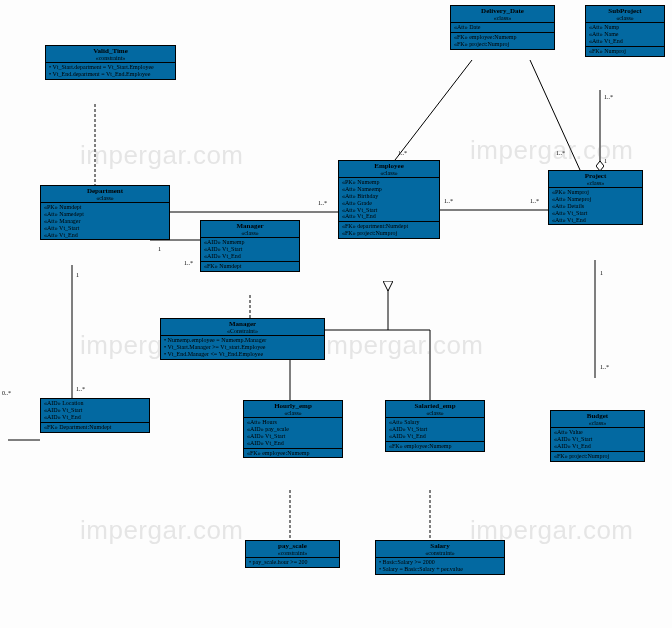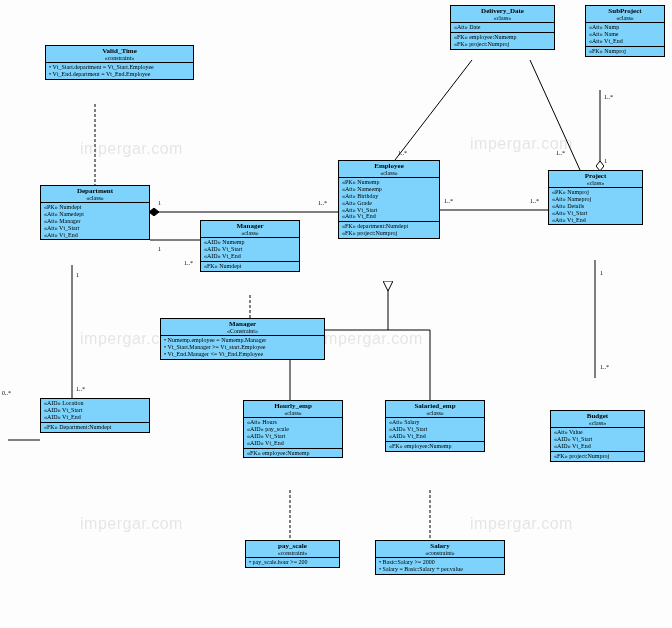--- a/index.html
+++ b/index.html
@@ -1,24 +1,24 @@
 <!DOCTYPE html>
 <html><head>
 <meta charset="utf-8">
 <style>
 * { box-sizing: border-box; margin: 0; padding: 0; }
 body { width: 672px; height: 628px; background: #fdfdfd; font-family: "Times New Roman", serif; font-size: 7px; color: #000; position: relative; overflow: hidden; }
-.uml-box { position: absolute; border: 1px solid #000; background: #7dd3fc; }
+.uml-box { position: absolute; border: 1px solid #000; background: #0369a1; }
 .uml-box .title-stereo { text-align: center; border-bottom: 1px solid #000; padding: 1px 3px; }
 .uml-box .title-stereo .name { font-weight: bold; display: block; }
 .uml-box .title-stereo .sub { font-size: 6px; display: block; }
 .uml-box .section { border-bottom: 1px solid #000; padding: 1px 3px; }
 .uml-box .section:last-child { border-bottom: none; }
 .uml-box .row { white-space: nowrap; line-height: 1.15; font-size: 6px; overflow: hidden; }
-.wm { position: absolute; font-size: 16px; color: rgba(120,120,120,0.18); font-family: Arial, sans-serif; letter-spacing: 0.5px; pointer-events:none; }
+.wm { position: absolute; font-size: 26px; color: rgba(120,120,120,0.18); font-family: Arial, sans-serif; letter-spacing: 0.5px; pointer-events:none; }
 svg.connectors { position: absolute; top:0; left:0; width:672px; height:628px; pointer-events:none; }
 .rel-label { position:absolute; font-size:6px; color:#000; background:transparent; }
 </style>
 </head>
 <body>
 
 <svg class="connectors">
   <defs>
     <marker id="openTri" markerWidth="10" markerHeight="10" refX="9" refY="5" orient="auto">
       <path d="M0,0 L10,5 L0,10 Z" fill="#fff" stroke="#000"></path>
@@ -79,21 +79,21 @@
 <div class="rel-label" style="left:398px; top:150px;">1..*</div>
 <div class="rel-label" style="left:556px; top:150px;">1..*</div>
 
 <div class="wm" style="left:80px; top:140px;">impergar.com</div>
 <div class="wm" style="left:470px; top:135px;">impergar.com</div>
 <div class="wm" style="left:80px; top:330px;">impergar.com</div>
 <div class="wm" style="left:320px; top:330px;">impergar.com</div>
 <div class="wm" style="left:80px; top:515px;">impergar.com</div>
 <div class="wm" style="left:470px; top:515px;">impergar.com</div>
 
-<div class="uml-box" style="left:45px; top:45px; width:149px;">
+<div class="uml-box" style="left:45px; top:45px; width:131px;">
   <div class="title-stereo">
       <span class="name">Valid_Time</span>
       <span class="sub">«constraint»</span>
     </div>
   <div class="section">
     <div class="row">• Vt_Start.department = Vt_Start.Employee</div>
     <div class="row">• Vt_End.department = Vt_End.Employee</div>
   </div>
 </div>
 
@@ -119,21 +119,21 @@
   <div class="section">
     <div class="row">«Att» Nump</div>
     <div class="row">«Att» Name</div>
     <div class="row">«Att» Vt_End</div>
   </div>
   <div class="section">
       <div class="row">«FK» Numproj</div>
     </div>
 </div>
 
-<div class="uml-box" style="left:40px; top:185px; width:110px;">
+<div class="uml-box" style="left:40px; top:185px; width:130px;">
   <div class="title-stereo">
       <span class="name">Department</span>
       <span class="sub">«class»</span>
     </div>
   <div class="section">
     <div class="row">«PK» Numdept</div>
     <div class="row">«Att» Namedept</div>
     <div class="row">«Att» Manager</div>
     <div class="row">«Att» Vt_Start</div>
     <div class="row">«Att» Vt_End</div>

